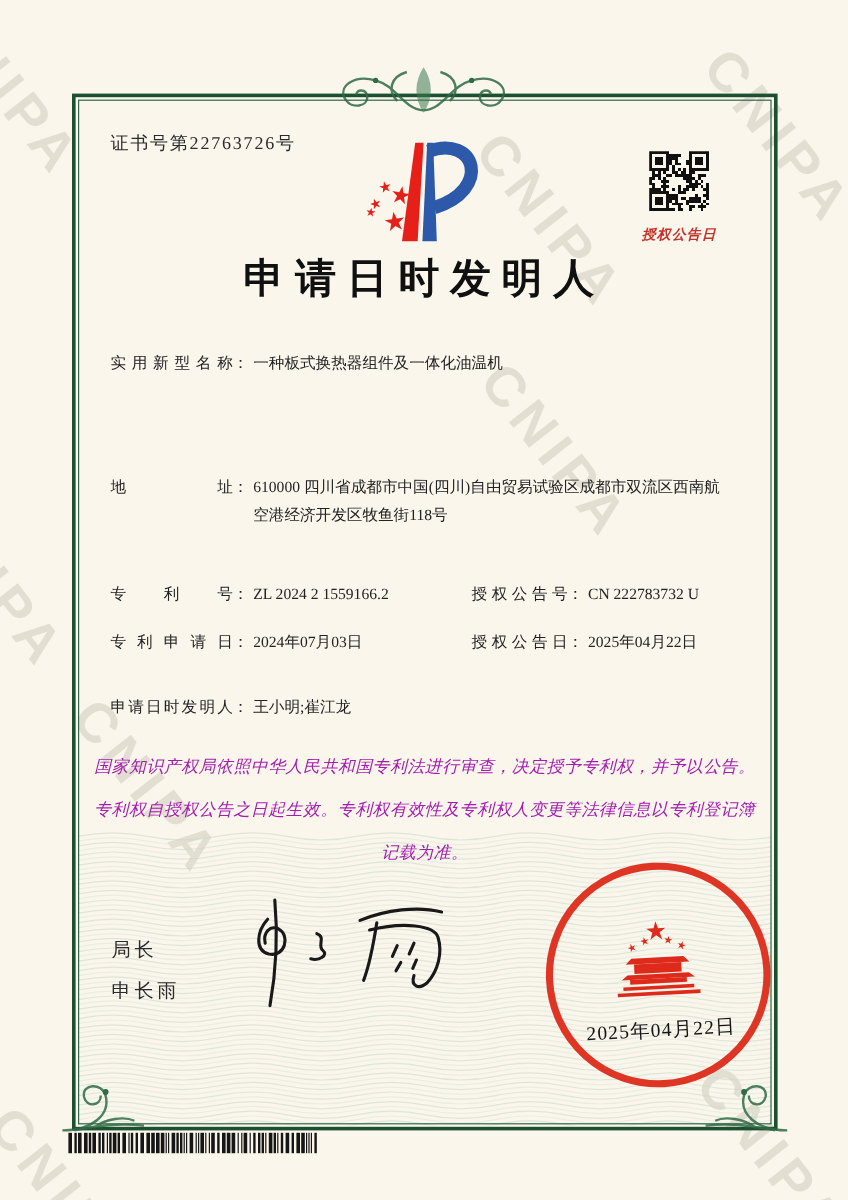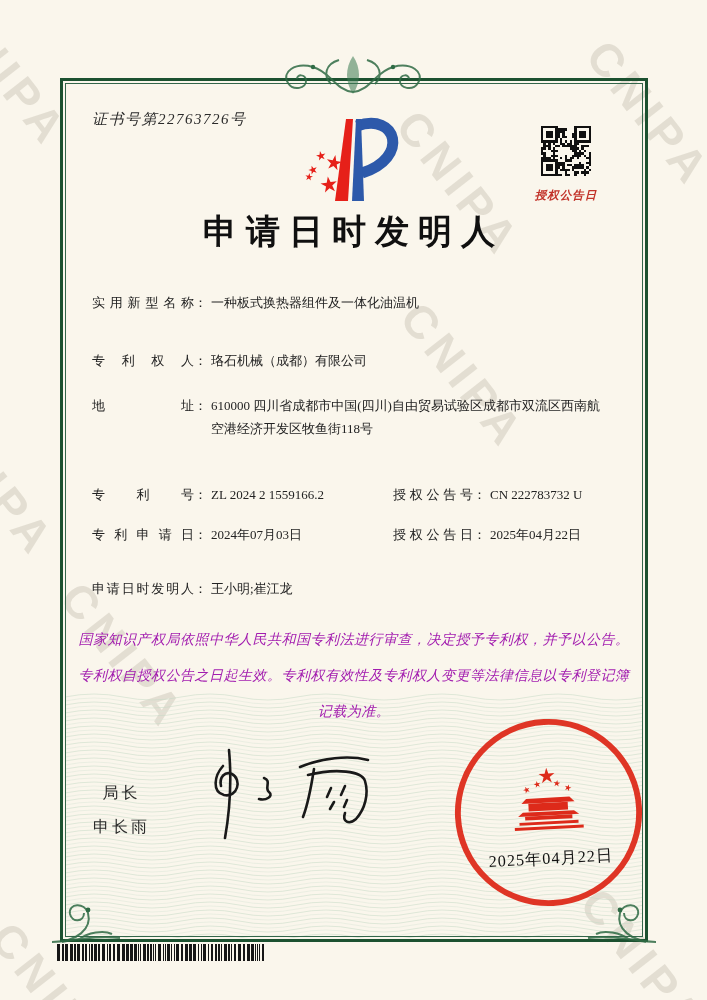--- a/index.html
+++ b/index.html
@@ -6,37 +6,37 @@
   .page{position:relative;width:707px;height:1000px;background:#faf6ec;overflow:hidden;
         font-family:"Liberation Serif","DejaVu Serif",serif;color:#222;}
   .wm{position:absolute;font-family:"Liberation Sans","DejaVu Sans",sans-serif;font-weight:bold;
       font-size:46px;letter-spacing:6px;color:rgba(170,162,144,.28);
       transform:rotate(52deg);transform-origin:left top;white-space:nowrap;pointer-events:none;}
   .frame{position:absolute;left:60px;top:78px;width:588px;height:864px;
          border:3px solid #1c5130;box-sizing:border-box;}
   .frame-inner{position:absolute;inset:2px;border:1px solid #33664a;}
   .orn{position:absolute;}
   .waves-box{position:absolute;left:65px;top:692px;width:578px;height:246px;}
-  .certnum{position:absolute;left:92px;top:110px;font-size:15px;letter-spacing:1.5px;color:#2a2a2a;font-style:italic;}
+  .certnum{position:absolute;left:92px;top:110px;font-size:15px;letter-spacing:1.5px;color:#2a2a2a;}
   .logo{position:absolute;left:300px;top:106px;}
   .qr{position:absolute;left:541px;top:126px;width:50px;height:50px;}
   .qrcap{position:absolute;left:505px;top:188px;width:122px;text-align:center;font-size:11.5px;
          color:#c2332a;font-style:italic;font-weight:bold;letter-spacing:1px;}
   .title{position:absolute;left:0;top:209px;width:100%;text-align:center;font-size:34px;
          font-weight:bold;letter-spacing:9px;color:#101010;}
   .row{position:absolute;left:92px;width:548px;font-size:13px;line-height:23px;}
   .lab{display:inline-block;width:102px;text-align:justify;text-align-last:justify;vertical-align:top;}
   .colon{vertical-align:top;margin-right:4px;}
   .val{display:inline-block;width:400px;vertical-align:top;}
   .rcol{position:absolute;left:301px;top:0;white-space:nowrap;}
   .rlab{display:inline-block;width:80px;text-align:justify;text-align-last:justify;vertical-align:top;}
   .statement{position:absolute;left:74px;top:622px;width:560px;text-align:center;
              font-style:italic;font-size:14px;line-height:36px;color:#a21caf;letter-spacing:.5px;font-family:Liberation Mono, monospace;}
   .signer{position:absolute;left:93px;top:776px;font-family:"Liberation Sans","DejaVu Sans",sans-serif;
-          font-size:16px;letter-spacing:3px;line-height:34px;color:#2a2a2a;text-align:center;}
+          font-size:16px;letter-spacing:3px;line-height:34px;color:#2a2a2a;}
   .sig{position:absolute;left:196px;top:744px;}
   .seal{position:absolute;left:450px;top:714px;transform:rotate(-3deg);}
   .pagefoot{position:absolute;left:0;top:906px;width:100%;text-align:center;font-size:13px;color:#1d1d1d;}
   .barcode{position:absolute;left:57px;top:944px;height:17px;display:flex;}
   .barcode span{display:block;height:17px;background:#161616;}
 </style>
 </head>
 <body>
 
 <svg width="0" height="0" style="position:absolute">
@@ -170,23 +170,20 @@
   <svg id="qr-svg" class="qr" viewBox="0 0 21 21" shape-rendering="crispEdges">
       <path d="M0 0h1v1h-1zM1 0h1v1h-1zM2 0h1v1h-1zM3 0h1v1h-1zM4 0h1v1h-1zM5 0h1v1h-1zM6 0h1v1h-1zM14 0h1v1h-1zM15 0h1v1h-1zM16 0h1v1h-1zM17 0h1v1h-1zM18 0h1v1h-1zM19 0h1v1h-1zM20 0h1v1h-1zM0 1h1v1h-1zM6 1h1v1h-1zM7 1h1v1h-1zM8 1h1v1h-1zM9 1h1v1h-1zM10 1h1v1h-1zM14 1h1v1h-1zM20 1h1v1h-1zM0 2h1v1h-1zM2 2h1v1h-1zM3 2h1v1h-1zM4 2h1v1h-1zM6 2h1v1h-1zM7 2h1v1h-1zM8 2h1v1h-1zM9 2h1v1h-1zM14 2h1v1h-1zM16 2h1v1h-1zM17 2h1v1h-1zM18 2h1v1h-1zM20 2h1v1h-1zM0 3h1v1h-1zM2 3h1v1h-1zM3 3h1v1h-1zM4 3h1v1h-1zM6 3h1v1h-1zM7 3h1v1h-1zM9 3h1v1h-1zM13 3h1v1h-1zM14 3h1v1h-1zM16 3h1v1h-1zM17 3h1v1h-1zM18 3h1v1h-1zM20 3h1v1h-1zM0 4h1v1h-1zM2 4h1v1h-1zM3 4h1v1h-1zM4 4h1v1h-1zM6 4h1v1h-1zM7 4h1v1h-1zM9 4h1v1h-1zM10 4h1v1h-1zM13 4h1v1h-1zM14 4h1v1h-1zM16 4h1v1h-1zM17 4h1v1h-1zM18 4h1v1h-1zM20 4h1v1h-1zM0 5h1v1h-1zM6 5h1v1h-1zM8 5h1v1h-1zM14 5h1v1h-1zM20 5h1v1h-1zM0 6h1v1h-1zM1 6h1v1h-1zM2 6h1v1h-1zM3 6h1v1h-1zM4 6h1v1h-1zM5 6h1v1h-1zM6 6h1v1h-1zM8 6h1v1h-1zM10 6h1v1h-1zM12 6h1v1h-1zM14 6h1v1h-1zM15 6h1v1h-1zM16 6h1v1h-1zM17 6h1v1h-1zM18 6h1v1h-1zM19 6h1v1h-1zM20 6h1v1h-1zM1 7h1v1h-1zM3 7h1v1h-1zM5 7h1v1h-1zM8 7h1v1h-1zM9 7h1v1h-1zM11 7h1v1h-1zM12 7h1v1h-1zM14 7h1v1h-1zM15 7h1v1h-1zM1 8h1v1h-1zM2 8h1v1h-1zM3 8h1v1h-1zM6 8h1v1h-1zM7 8h1v1h-1zM9 8h1v1h-1zM10 8h1v1h-1zM11 8h1v1h-1zM12 8h1v1h-1zM13 8h1v1h-1zM14 8h1v1h-1zM17 8h1v1h-1zM18 8h1v1h-1zM19 8h1v1h-1zM0 9h1v1h-1zM1 9h1v1h-1zM3 9h1v1h-1zM5 9h1v1h-1zM12 9h1v1h-1zM13 9h1v1h-1zM14 9h1v1h-1zM15 9h1v1h-1zM17 9h1v1h-1zM0 10h1v1h-1zM4 10h1v1h-1zM5 10h1v1h-1zM6 10h1v1h-1zM13 10h1v1h-1zM14 10h1v1h-1zM16 10h1v1h-1zM18 10h1v1h-1zM0 11h1v1h-1zM1 11h1v1h-1zM5 11h1v1h-1zM14 11h1v1h-1zM15 11h1v1h-1zM16 11h1v1h-1zM17 11h1v1h-1zM20 11h1v1h-1zM1 12h1v1h-1zM4 12h1v1h-1zM5 12h1v1h-1zM6 12h1v1h-1zM10 12h1v1h-1zM13 12h1v1h-1zM14 12h1v1h-1zM15 12h1v1h-1zM16 12h1v1h-1zM18 12h1v1h-1zM20 12h1v1h-1zM0 13h1v1h-1zM1 13h1v1h-1zM2 13h1v1h-1zM3 13h1v1h-1zM5 13h1v1h-1zM8 13h1v1h-1zM10 13h1v1h-1zM12 13h1v1h-1zM13 13h1v1h-1zM15 13h1v1h-1zM19 13h1v1h-1zM20 13h1v1h-1zM0 14h1v1h-1zM1 14h1v1h-1zM2 14h1v1h-1zM3 14h1v1h-1zM4 14h1v1h-1zM5 14h1v1h-1zM6 14h1v1h-1zM10 14h1v1h-1zM11 14h1v1h-1zM12 14h1v1h-1zM20 14h1v1h-1zM0 15h1v1h-1zM6 15h1v1h-1zM7 15h1v1h-1zM8 15h1v1h-1zM9 15h1v1h-1zM16 15h1v1h-1zM19 15h1v1h-1zM20 15h1v1h-1zM0 16h1v1h-1zM2 16h1v1h-1zM3 16h1v1h-1zM4 16h1v1h-1zM6 16h1v1h-1zM7 16h1v1h-1zM8 16h1v1h-1zM9 16h1v1h-1zM11 16h1v1h-1zM12 16h1v1h-1zM14 16h1v1h-1zM15 16h1v1h-1zM16 16h1v1h-1zM17 16h1v1h-1zM20 16h1v1h-1zM0 17h1v1h-1zM2 17h1v1h-1zM3 17h1v1h-1zM4 17h1v1h-1zM6 17h1v1h-1zM7 17h1v1h-1zM9 17h1v1h-1zM13 17h1v1h-1zM14 17h1v1h-1zM15 17h1v1h-1zM16 17h1v1h-1zM17 17h1v1h-1zM19 17h1v1h-1zM0 18h1v1h-1zM2 18h1v1h-1zM3 18h1v1h-1zM4 18h1v1h-1zM6 18h1v1h-1zM8 18h1v1h-1zM9 18h1v1h-1zM10 18h1v1h-1zM11 18h1v1h-1zM13 18h1v1h-1zM18 18h1v1h-1zM20 18h1v1h-1zM0 19h1v1h-1zM6 19h1v1h-1zM10 19h1v1h-1zM14 19h1v1h-1zM15 19h1v1h-1zM17 19h1v1h-1zM18 19h1v1h-1zM19 19h1v1h-1zM0 20h1v1h-1zM1 20h1v1h-1zM2 20h1v1h-1zM3 20h1v1h-1zM4 20h1v1h-1zM5 20h1v1h-1zM6 20h1v1h-1zM7 20h1v1h-1zM8 20h1v1h-1zM10 20h1v1h-1zM11 20h1v1h-1zM14 20h1v1h-1zM18 20h1v1h-1z" fill="#101010"></path>
     </svg>
   <div class="qrcap">授权公告日</div>
 
   <div class="title">申请日时发明人</div>
 
   <div class="row" style="top:291px">
     <span class="lab">实用新型名称</span><span class="colon">：</span><span class="val">一种板式换热器组件及一体化油温机</span>
   </div>
-  <div class="row" style="top:349px">
-    <span class="lab">专利权人</span><span class="colon">：</span><span class="val">珞石机械（成都）有限公司</span>
-  </div>
   <div class="row" style="top:394px">
     <span class="lab">地址</span><span class="colon">：</span><span class="val">610000 四川省成都市中国(四川)自由贸易试验区成都市双流区西南航空港经济开发区牧鱼街118号</span>
   </div>
   <div class="row" style="top:483px">
     <span class="lab">专利号</span><span class="colon">：</span><span>ZL 2024 2 1559166.2</span>
     <span class="rcol">
       <span class="rlab">授权公告号</span><span class="colon">：</span><span>CN 222783732 U</span>
     </span>
   </div>
   <div class="row" style="top:523px">

